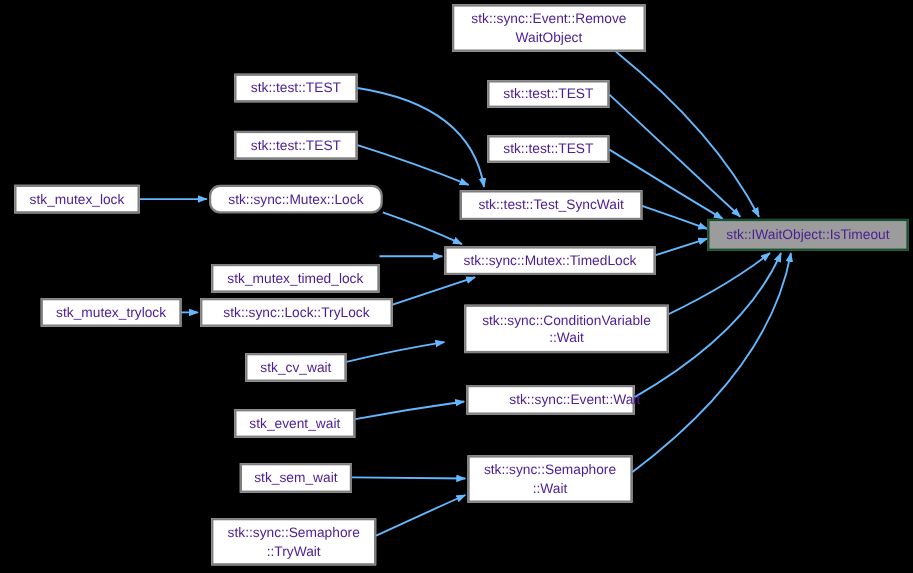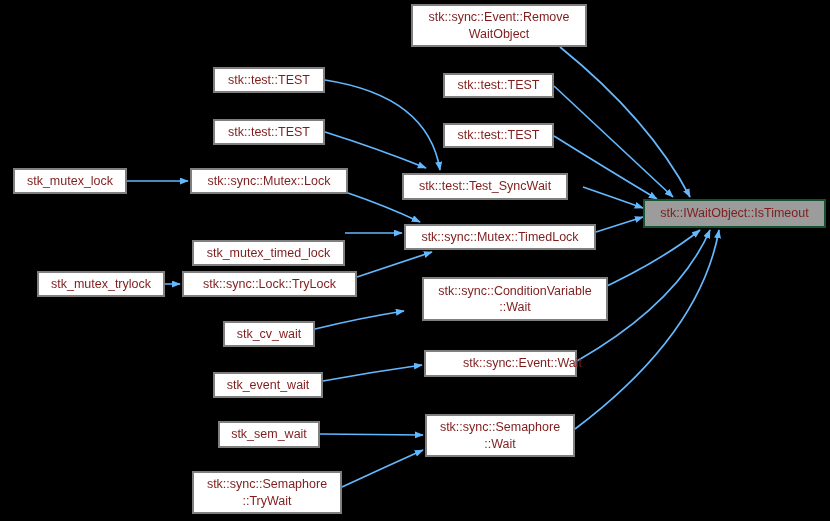--- a/index.html
+++ b/index.html
@@ -5,21 +5,21 @@
   html,body { margin:0; padding:0; background:#000; }
   #canvas {
     position:relative; width:830px; height:521px; background:#000;
     overflow:hidden; font-family:"Liberation Sans", sans-serif;
   }
   #edge-layer { position:absolute; left:0; top:0; width:830px; height:521px; }
   .node {
     position:absolute; box-sizing:border-box;
     background:#ffffff; border:2px solid #7f7f7f;
     display:flex; align-items:center; justify-content:center;
-    text-align:center; color:#7f1d1d; font-size:12.5px; line-height:1.3;
+    text-align:center; color:#4c1d95; font-size:12.5px; line-height:1.3;
     white-space:pre-line; cursor:pointer;
   }
   .node.highlight {
     background:#9c9c9c; border:2px solid #14532d; cursor:default;
   }
   path.edge { fill:none; stroke-width:1.7px; }
 </style>
 </head>
 <body>
 
@@ -53,22 +53,22 @@
       </g>
   </svg>
   <div id="nodes">
       <div class="node" style="left: 411px; top: 4px; width: 176px; height: 43px;">stk::sync::Event::Remove
 WaitObject</div>
       <div class="node" style="left: 443px; top: 73px; width: 111px; height: 25px;">stk::test::TEST</div>
       <div class="node" style="left: 213px; top: 67px; width: 112px; height: 26px;">stk::test::TEST</div>
       <div class="node" style="left: 213px; top: 119px; width: 112px; height: 26px;">stk::test::TEST</div>
       <div class="node" style="left: 443px; top: 123px; width: 111px; height: 25px;">stk::test::TEST</div>
       <div class="node" style="left: 13px; top: 168px; width: 114px; height: 26px;">stk_mutex_lock</div>
-      <div class="node" style="left: 190px; top: 168px; width: 158px; height: 26px;">stk::sync::Mutex::Lock</div>
-      <div class="node" style="left: 402px; top: 173px; width: 166px; height: 27px;">stk::test::Test_SyncWait</div>
+      <div class="node" style="left: 190px; top: 168px; width: 158px; height: 26px; border-radius: 10px;">stk::sync::Mutex::Lock</div>
+      <div class="node" style="left: 418px; top: 173px; width: 166px; height: 27px;">stk::test::Test_SyncWait</div>
       <div class="node" style="left: 192px; top: 220px; width: 153px; height: 26px; margin-top: 20px;">stk_mutex_timed_lock</div>
       <div class="node" style="left: 404px; top: 224px; width: 192px; height: 26px;">stk::sync::Mutex::TimedLock</div>
       <div class="node highlight" style="left: 643px; top: 199px; width: 183px; height: 29px;">stk::IWaitObject::IsTimeout</div>
       <div class="node" style="left: 5px; top: 271px; width: 128px; height: 26px; margin-left: 32px;">stk_mutex_trylock</div>
       <div class="node" style="left: 182px; top: 271px; width: 175px; height: 26px;">stk::sync::Lock::TryLock</div>
       <div class="node" style="left: 406px; top: 277px; width: 186px; height: 44px; margin-left: 16px;">stk::sync::ConditionVariable
 ::Wait</div>
       <div class="node" style="left: 223px; top: 321px; width: 92px; height: 26px; text-align: center;">stk_cv_wait</div>
       <div class="node" style="left: 424px; top: 350px; width: 153px; height: 27px; padding-left: 44px;">stk::sync::Event::Wait</div>
       <div class="node" style="left: 213px; top: 372px; width: 110px; height: 26px;">stk_event_wait</div>

